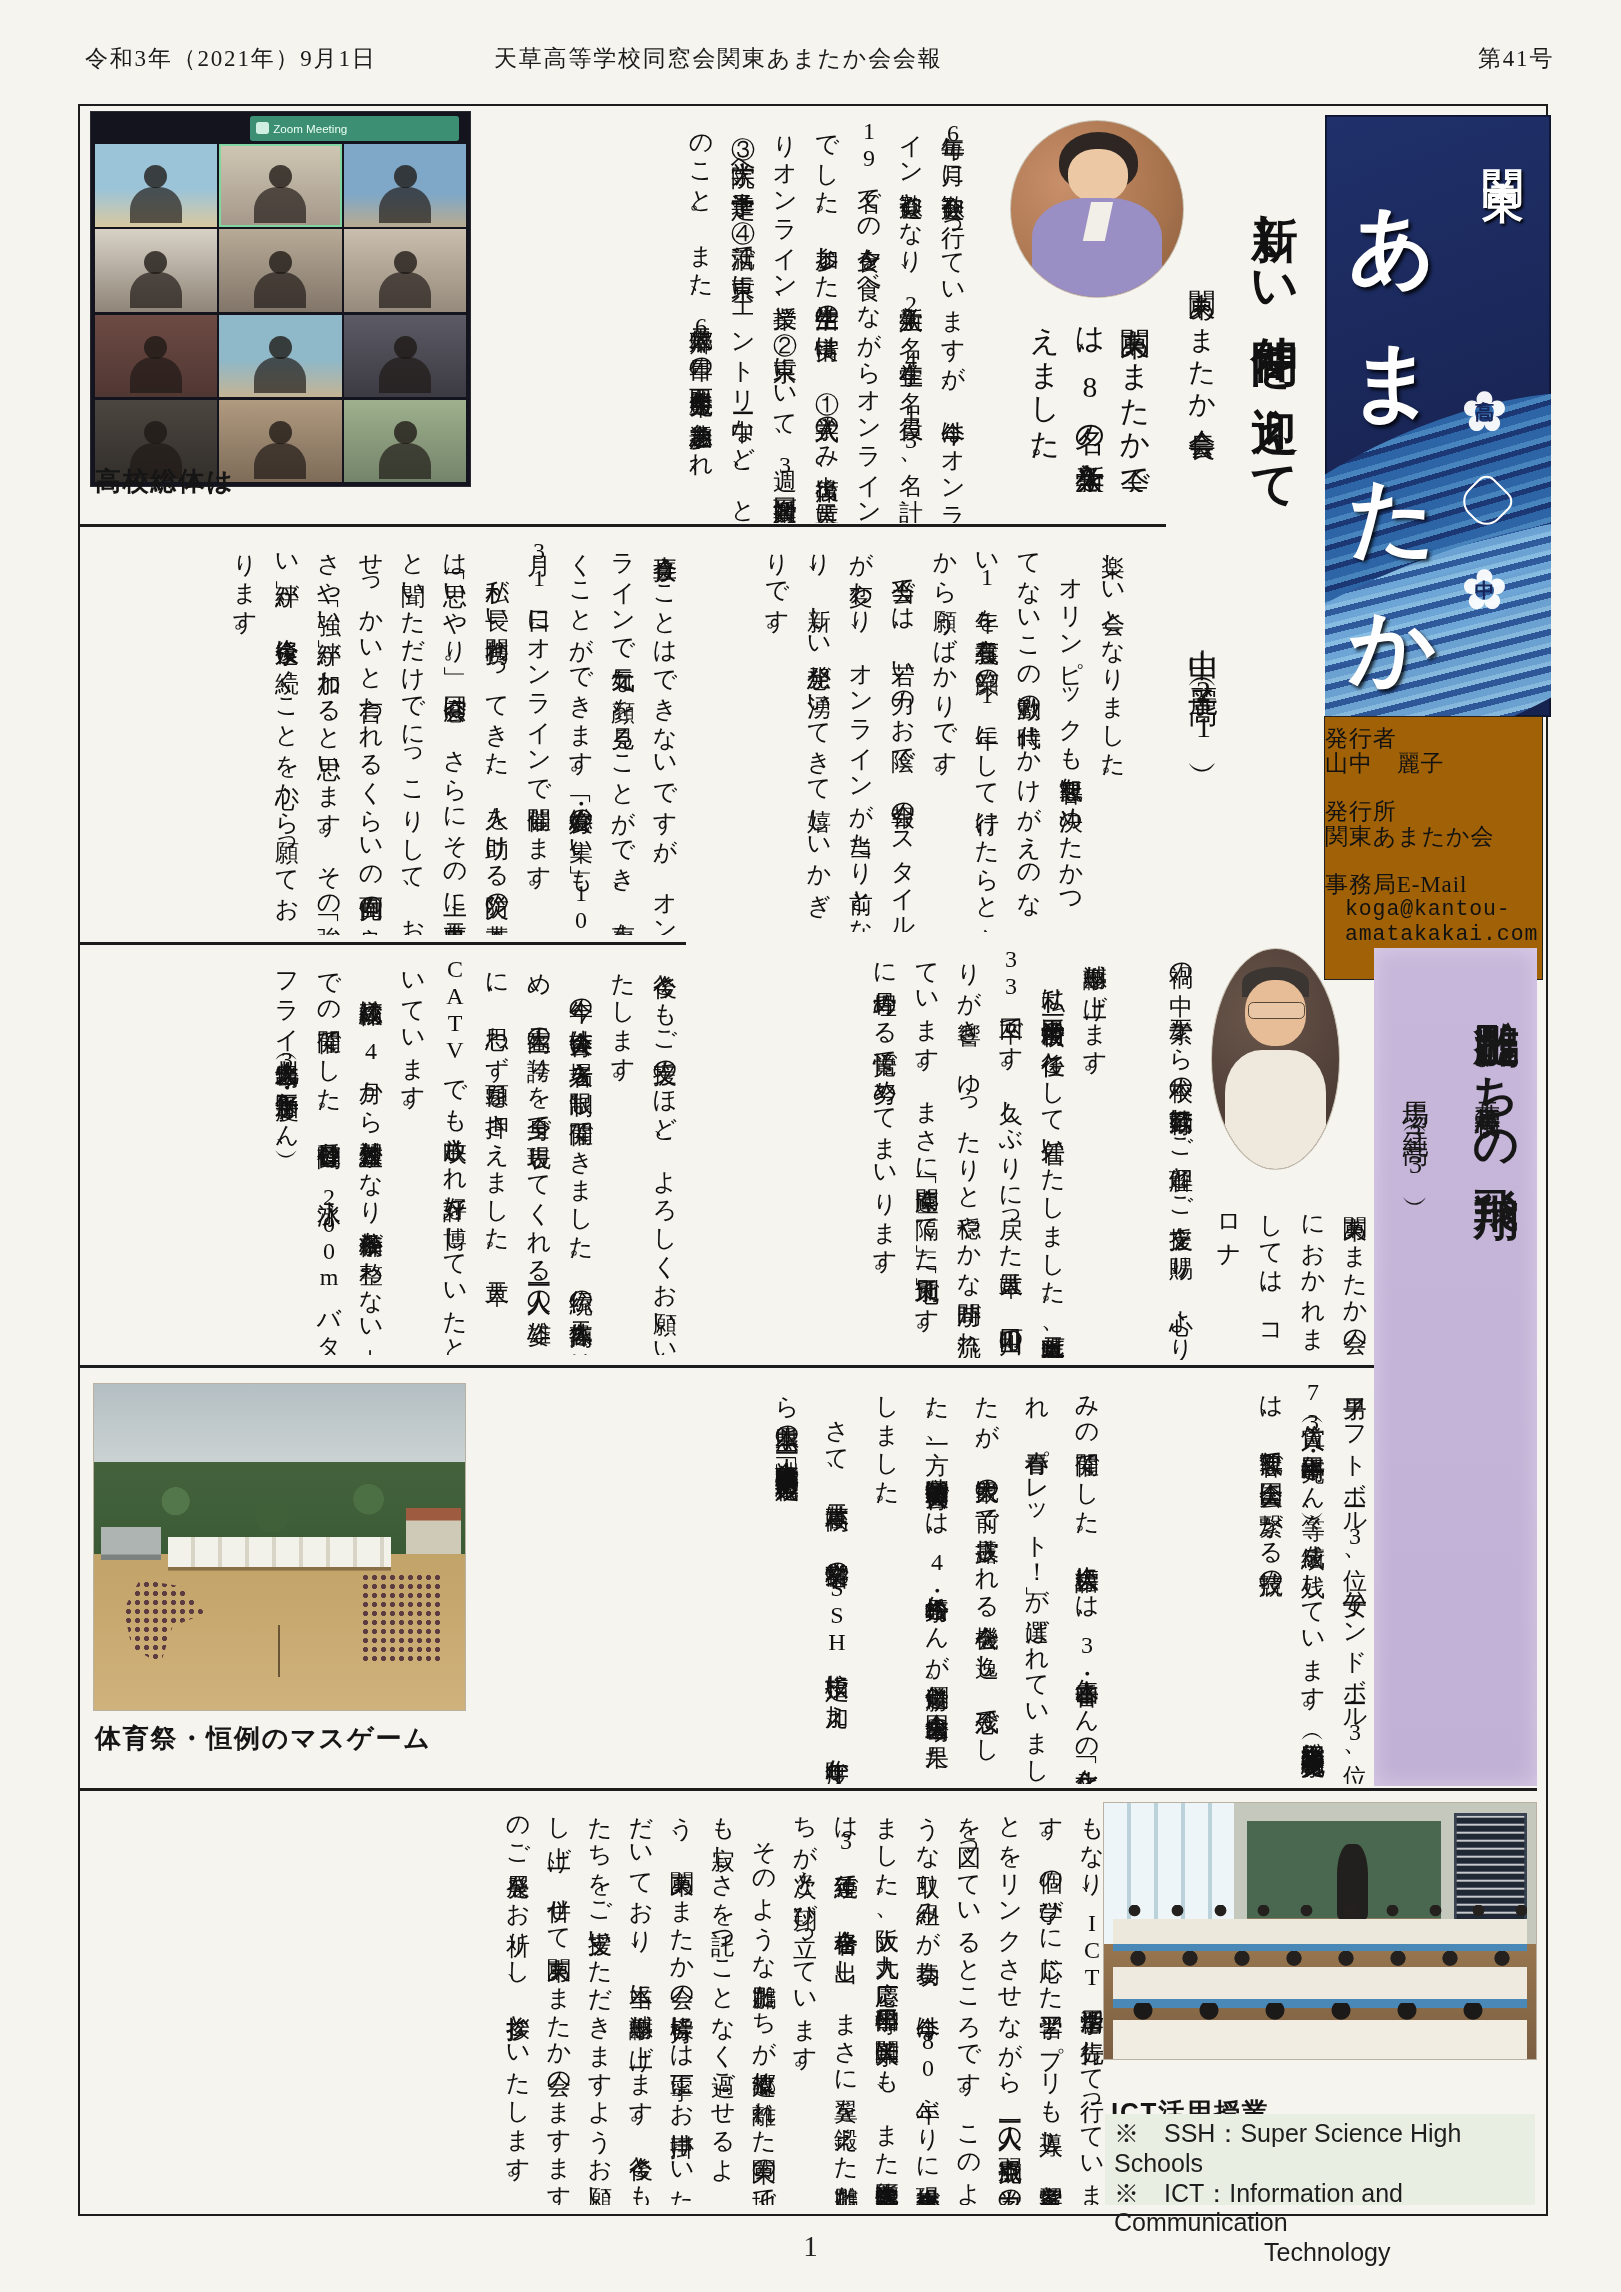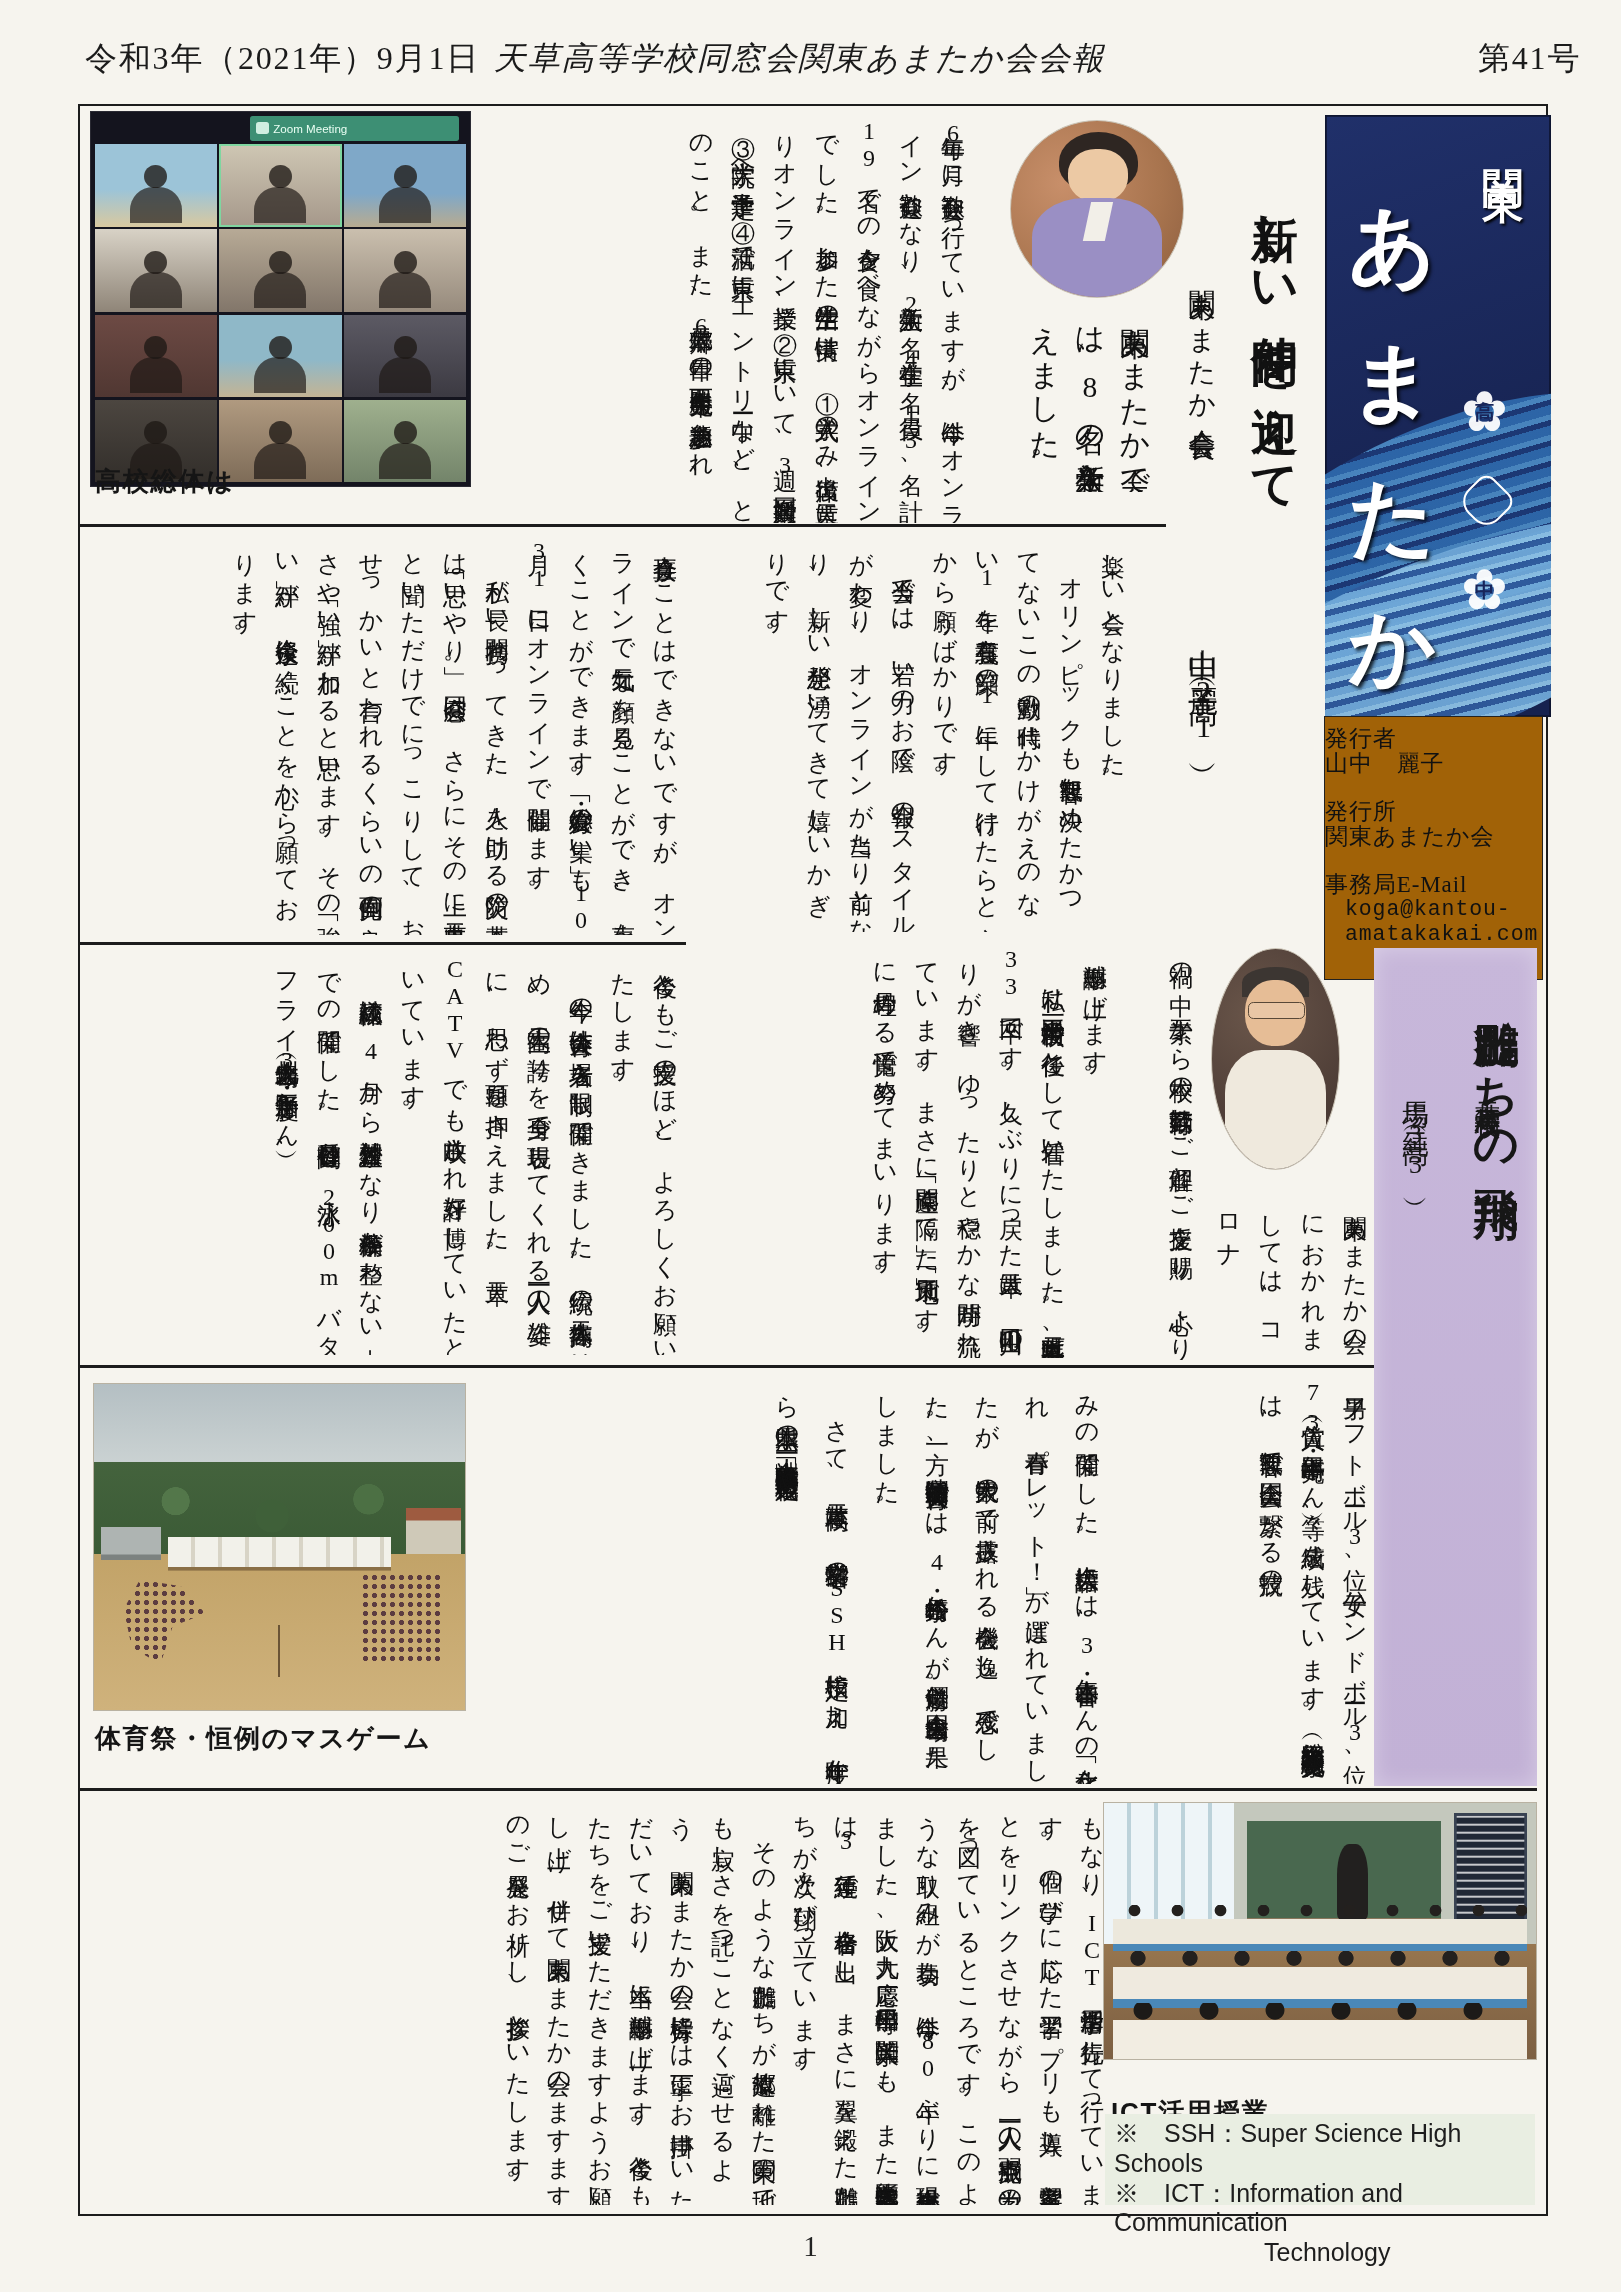--- a/index.html
+++ b/index.html
@@ -1,19 +1,19 @@
 <!DOCTYPE html>
 <html lang="ja" style="font-size:14.3px"><head>
 <meta charset="utf-8">
 <style>
   html,body{margin:0;padding:0;}
   body{background:#d8d6d0;font-family:"Liberation Serif",serif;}
   .page{position:relative;width:1621px;height:2293px;background:#f6f4ee;overflow:hidden;}
   
-  .hdr{position:absolute;top:37px;font-size:32px;color:#1b1b1b;letter-spacing:1.8px;white-space:nowrap;}
+  .hdr{position:absolute;top:43px;font-size:23px;color:#1b1b1b;letter-spacing:1.8px;white-space:nowrap;}
   
   .frame{position:absolute;left:78px;top:104px;width:1466px;height:2108px;border:2.7px solid #1c1c1c;}
   .rule{position:absolute;height:2.7px;background:#1c1c1c;}
   
   .vt{position:absolute;writing-mode:vertical-rl;text-orientation:upright;white-space:pre-line;
       font-size:24px;line-height:42px;color:#111;letter-spacing:0.9px;overflow:hidden;}
   .vt.lead{font-size:29.6px;line-height:45px;}
   .vt.h1{font-size:47px;line-height:56px;font-weight:700;letter-spacing:5.4px;}
   .vt.auth{font-size:27px;letter-spacing:2.7px;}
   .vt.auth2{font-size:30px;letter-spacing:2.7px;}
@@ -99,21 +99,21 @@
   .notes{position:absolute;left:1105px;top:2114px;width:430px;height:91px;background:#e9eee2;
          font-family:"Liberation Sans",sans-serif;font-size:25px;line-height:29.6px;color:#1d1d1d;padding:5.4px 9px;box-sizing:border-box;white-space:pre-line;}
   .pageno{position:absolute;left:0;top:2230px;width:1621px;text-align:center;font-size:29px;color:#222;}
 </style>
 </head>
 <body>
 
 <div class="page">
 
   <div class="hdr" style="left:85px;">令和3年（2021年）9月1日</div>
-  <div class="hdr" style="left:494px;font-style:italic;">天草高等学校同窓会関東あまたか会会報</div>
+  <div class="hdr" style="left:494px;">天草高等学校同窓会関東あまたか会会報</div>
   <div class="hdr" style="left:1478px;">第41号</div>
 
   <div class="frame"></div>
 
   <div class="zoomph">
     <div class="zbar">Zoom Meeting</div>
     <div class="zgrid">
       <div class="zt zt1"></div>
       <div class="zt zt2 active"></div>
       <div class="zt zt3"></div>

